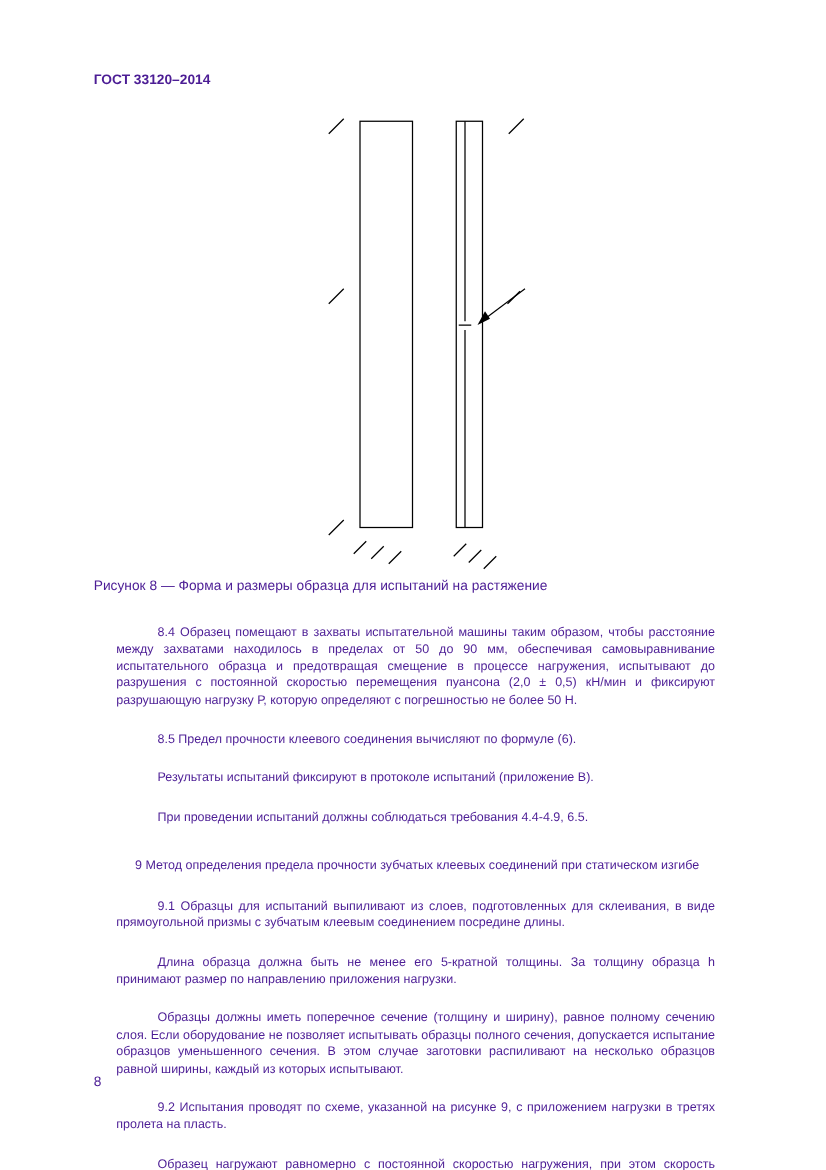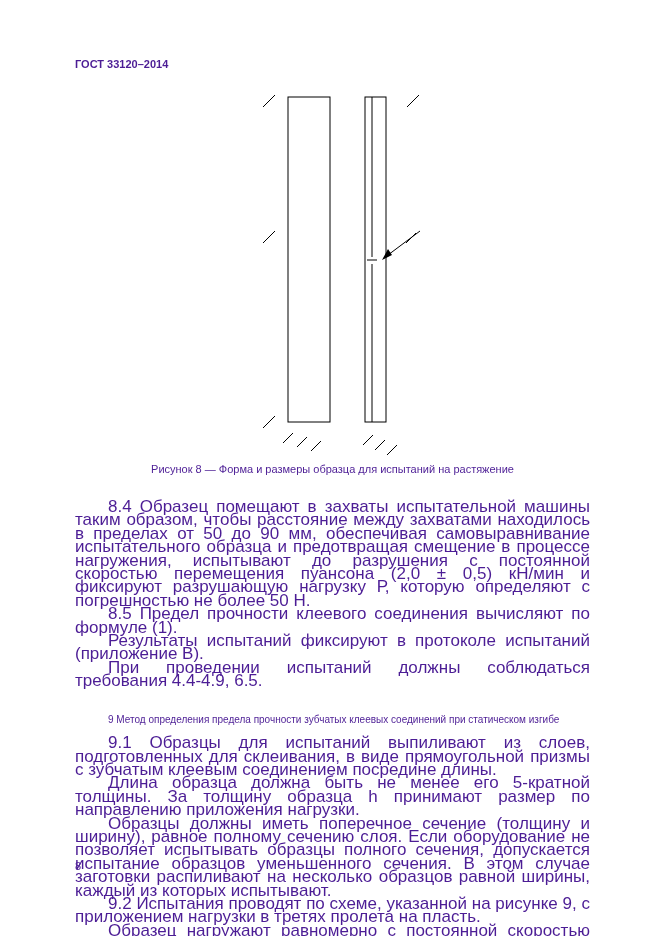--- a/index.html
+++ b/index.html
@@ -26,30 +26,30 @@
     margin-top: 20px;
   }
   .figure svg {
     position: absolute;
     left: 155px;
     top: 0;
   }
   .caption {
     font-size: 11px;
     line-height: 13px;
-    text-align: center;
+    text-align: left;
     margin: 4px 0 0 0;
   }
   .body-block { margin-top: 24px; }
   .para {
-    font-size: 17px;
+    font-size: 10px;
     line-height: 13.4px;
     text-align: justify;
     text-indent: 33px;
-    margin: 0;
+    margin: 18px;
   }
   .heading {
     font-size: 10px;
     line-height: 14.5px;
     font-weight: normal;
     text-align: justify;
     text-indent: 33px;
     margin: 25px 0 9px 0;
   }
   .page-number {
@@ -98,21 +98,21 @@
         <line class="drawing-stroke" x1="145" y1="359" x2="155" y2="349"></line>
         <line class="drawing-stroke" x1="157" y1="364" x2="167" y2="354"></line>
       </g>
     </svg>
   </div>
 
   <p class="caption">Рисунок 8 — Форма и размеры образца для испытаний на растяжение</p>
 
   <div class="body-block">
     <p class="para">8.4 Образец помещают в захваты испытательной машины таким образом, чтобы расстояние между захватами находилось в пределах от 50 до 90 мм, обеспечивая самовыравнивание испытательного образца и предотвращая смещение в процессе нагружения, испытывают до разрушения с постоянной скоростью перемещения пуансона (2,0 ± 0,5) кН/мин и фиксируют разрушающую нагрузку Р, которую определяют с погрешностью не более 50 Н.</p>
-    <p class="para">8.5 Предел прочности клеевого соединения вычисляют по формуле (1).</p>
+    <p class="para">8.5 Предел прочности клеевого соединения вычисляют по формуле (6).</p>
     <p class="para">Результаты испытаний фиксируют в протоколе испытаний (приложение В).</p>
     <p class="para">При проведении испытаний должны соблюдаться требования 4.4-4.9, 6.5.</p>
   </div>
 
   <h2 class="heading">9 Метод определения предела прочности зубчатых клеевых соединений при статическом изгибе</h2>
 
   <div>
     <p class="para">9.1 Образцы для испытаний выпиливают из слоев, подготовленных для склеивания, в виде прямоугольной призмы с зубчатым клеевым соединением посредине длины.</p>
     <p class="para">Длина образца должна быть не менее его 5-кратной толщины. За толщину образца h принимают размер по направлению приложения нагрузки.</p>
     <p class="para">Образцы должны иметь поперечное сечение (толщину и ширину), равное полному сечению слоя. Если оборудование не позволяет испытывать образцы полного сечения, допускается испытание образцов уменьшенного сечения. В этом случае заготовки распиливают на несколько образцов равной ширины, каждый из которых испытывают.</p>

